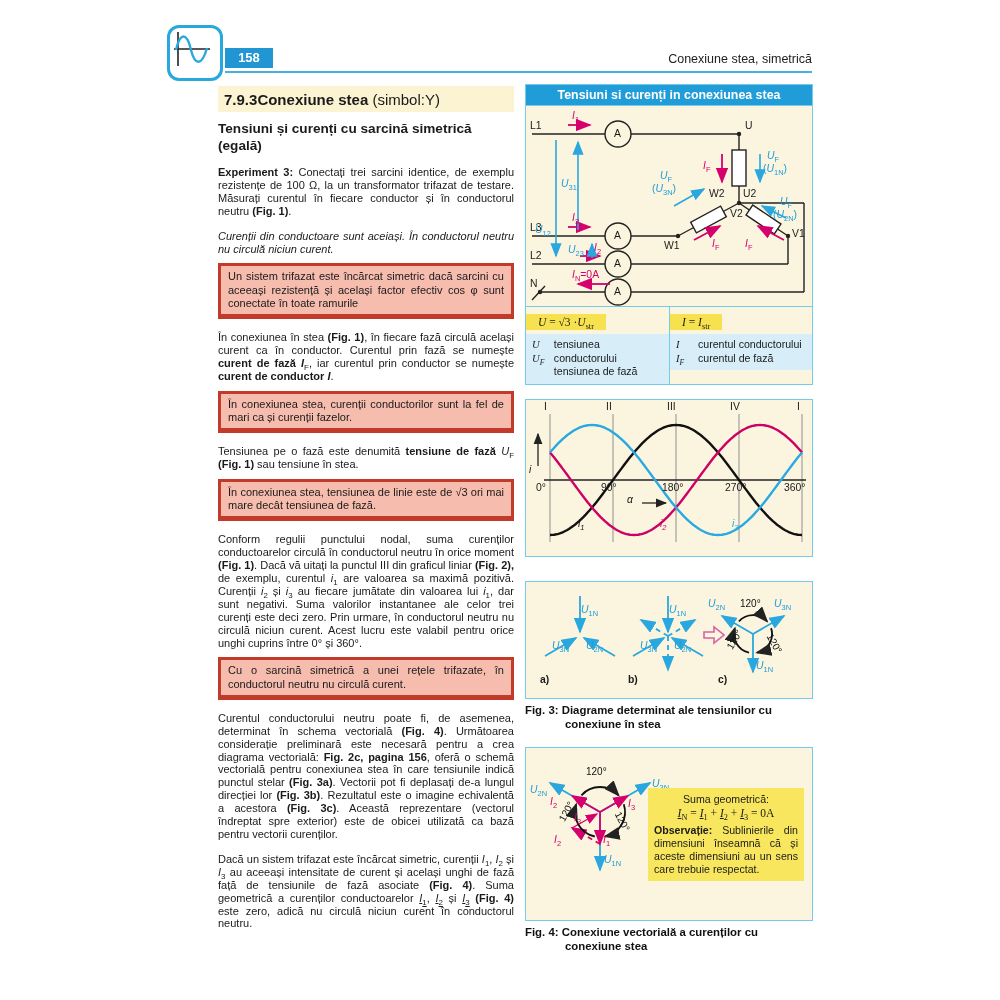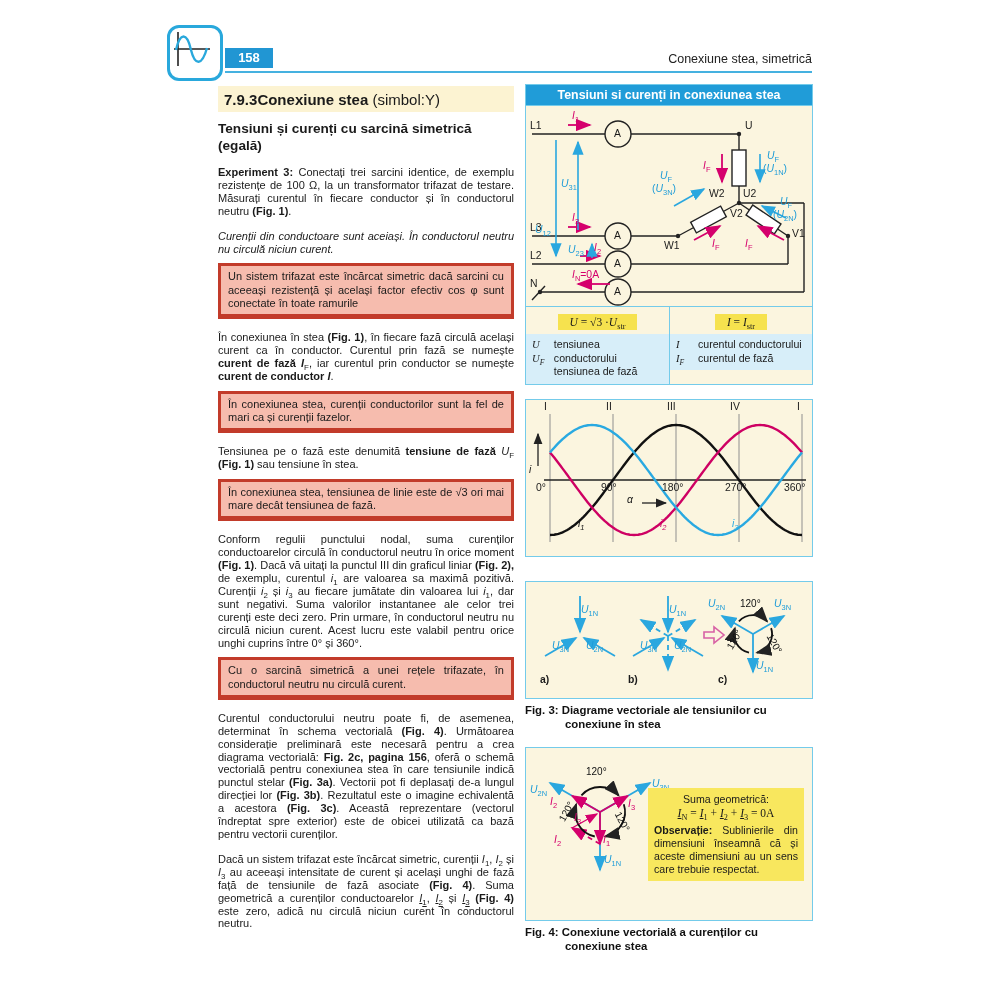--- a/index.html
+++ b/index.html
@@ -21,21 +21,21 @@
   .redbox{background:#f6bcae;border:3px solid #c23b2a;border-bottom-width:5px;padding:4px 7px;margin:8px 0 10px 0;font-size:11px;line-height:13.2px;text-align:justify}
   
   .figbox{border:1.6px solid #74cbea;background:#fbf5df;position:relative;box-sizing:border-box}
   .f1title{background:#209cd8;color:#fff;font-weight:700;font-size:12.4px;text-align:center;padding:3px 0;border-bottom:1.6px solid #74cbea}
   .f1circ{position:relative;width:284px;height:200px}
   .lbl{position:absolute;font-size:10.4px;white-space:nowrap;line-height:11px}
   .blu{color:#1e9cd8}.mag{color:#d5006d}
   .f1bottom{border-top:1.6px solid #74cbea;display:flex}
   .f1half{width:50%;box-sizing:border-box}
   .f1half+.f1half{border-left:1.6px solid #74cbea}
-  .fcenter{text-align:center;padding:5px 0 4px 0}
+  .fcenter{padding:5px 0 4px 0}
   .fyellow{background:#f6e24e;display:inline-block;padding:2px 12px;font-size:11.5px;font-family:"Liberation Serif",serif}
   .leg{background:#d7eef9;padding:4px 4px 5px 6px;font-size:10.6px;line-height:13.5px;display:flex}
   .leg .symcol{width:22px;font-family:"Liberation Serif",serif;font-style:italic}
   .figcap{font-weight:700;font-size:11.4px;line-height:14px;margin:4px 0 0 0;padding-left:40px;text-indent:-40px;color:#111}
   .fig2box{margin-top:14px;padding:2px}
   .fig3box{margin-top:24px;padding:2px}
   .fig4box{margin-top:16px;padding:2px}
   .relwrap{position:relative}
   .deg{font-size:10px;color:#111}
   .rot{transform-origin:center}
@@ -272,21 +272,21 @@
     <span class="lbl blu" style="left:182px;top:16px"><span class="i">U</span><sub>2N</sub></span>
     <span class="lbl blu" style="left:248px;top:16px"><span class="i">U</span><sub>3N</sub></span>
     <span class="lbl blu" style="left:230px;top:78px"><span class="i">U</span><sub>1N</sub></span>
     <span class="lbl deg" style="left:214px;top:16px">120°</span>
     <span class="lbl deg rot" style="left:198px;top:52px;transform:rotate(-60deg)">120°</span>
     <span class="lbl deg rot" style="left:238px;top:56px;transform:rotate(60deg)">120°</span>
     <span class="lbl b" style="left:14px;top:92px">a)</span>
     <span class="lbl b" style="left:102px;top:92px">b)</span>
     <span class="lbl b" style="left:192px;top:92px">c)</span>
   </div>
-  <div class="figcap">Fig. 3: Diagrame vectoriale ale tensiunilor cu conexiune în stea</div>
+  <div class="figcap">Fig. 3: Diagrame determinat ale tensiunilor cu conexiune în stea</div>
 
   <div class="figbox fig4box relwrap">
     <svg width="284" height="164" viewBox="0 0 284 164">
       <g stroke="#2aa7df" stroke-width="1.8" fill="none">
         <line x1="72" y1="62" x2="22" y2="33" marker-end="url(#mb)"></line>
         <line x1="72" y1="62" x2="122" y2="33" marker-end="url(#mb)"></line>
         <line x1="72" y1="62" x2="72" y2="120" marker-end="url(#mb)"></line>
       </g>
       <g stroke="#d5006d" stroke-width="1.8" fill="none">
         <line x1="72" y1="62" x2="44.3" y2="46" marker-end="url(#mm)"></line>

